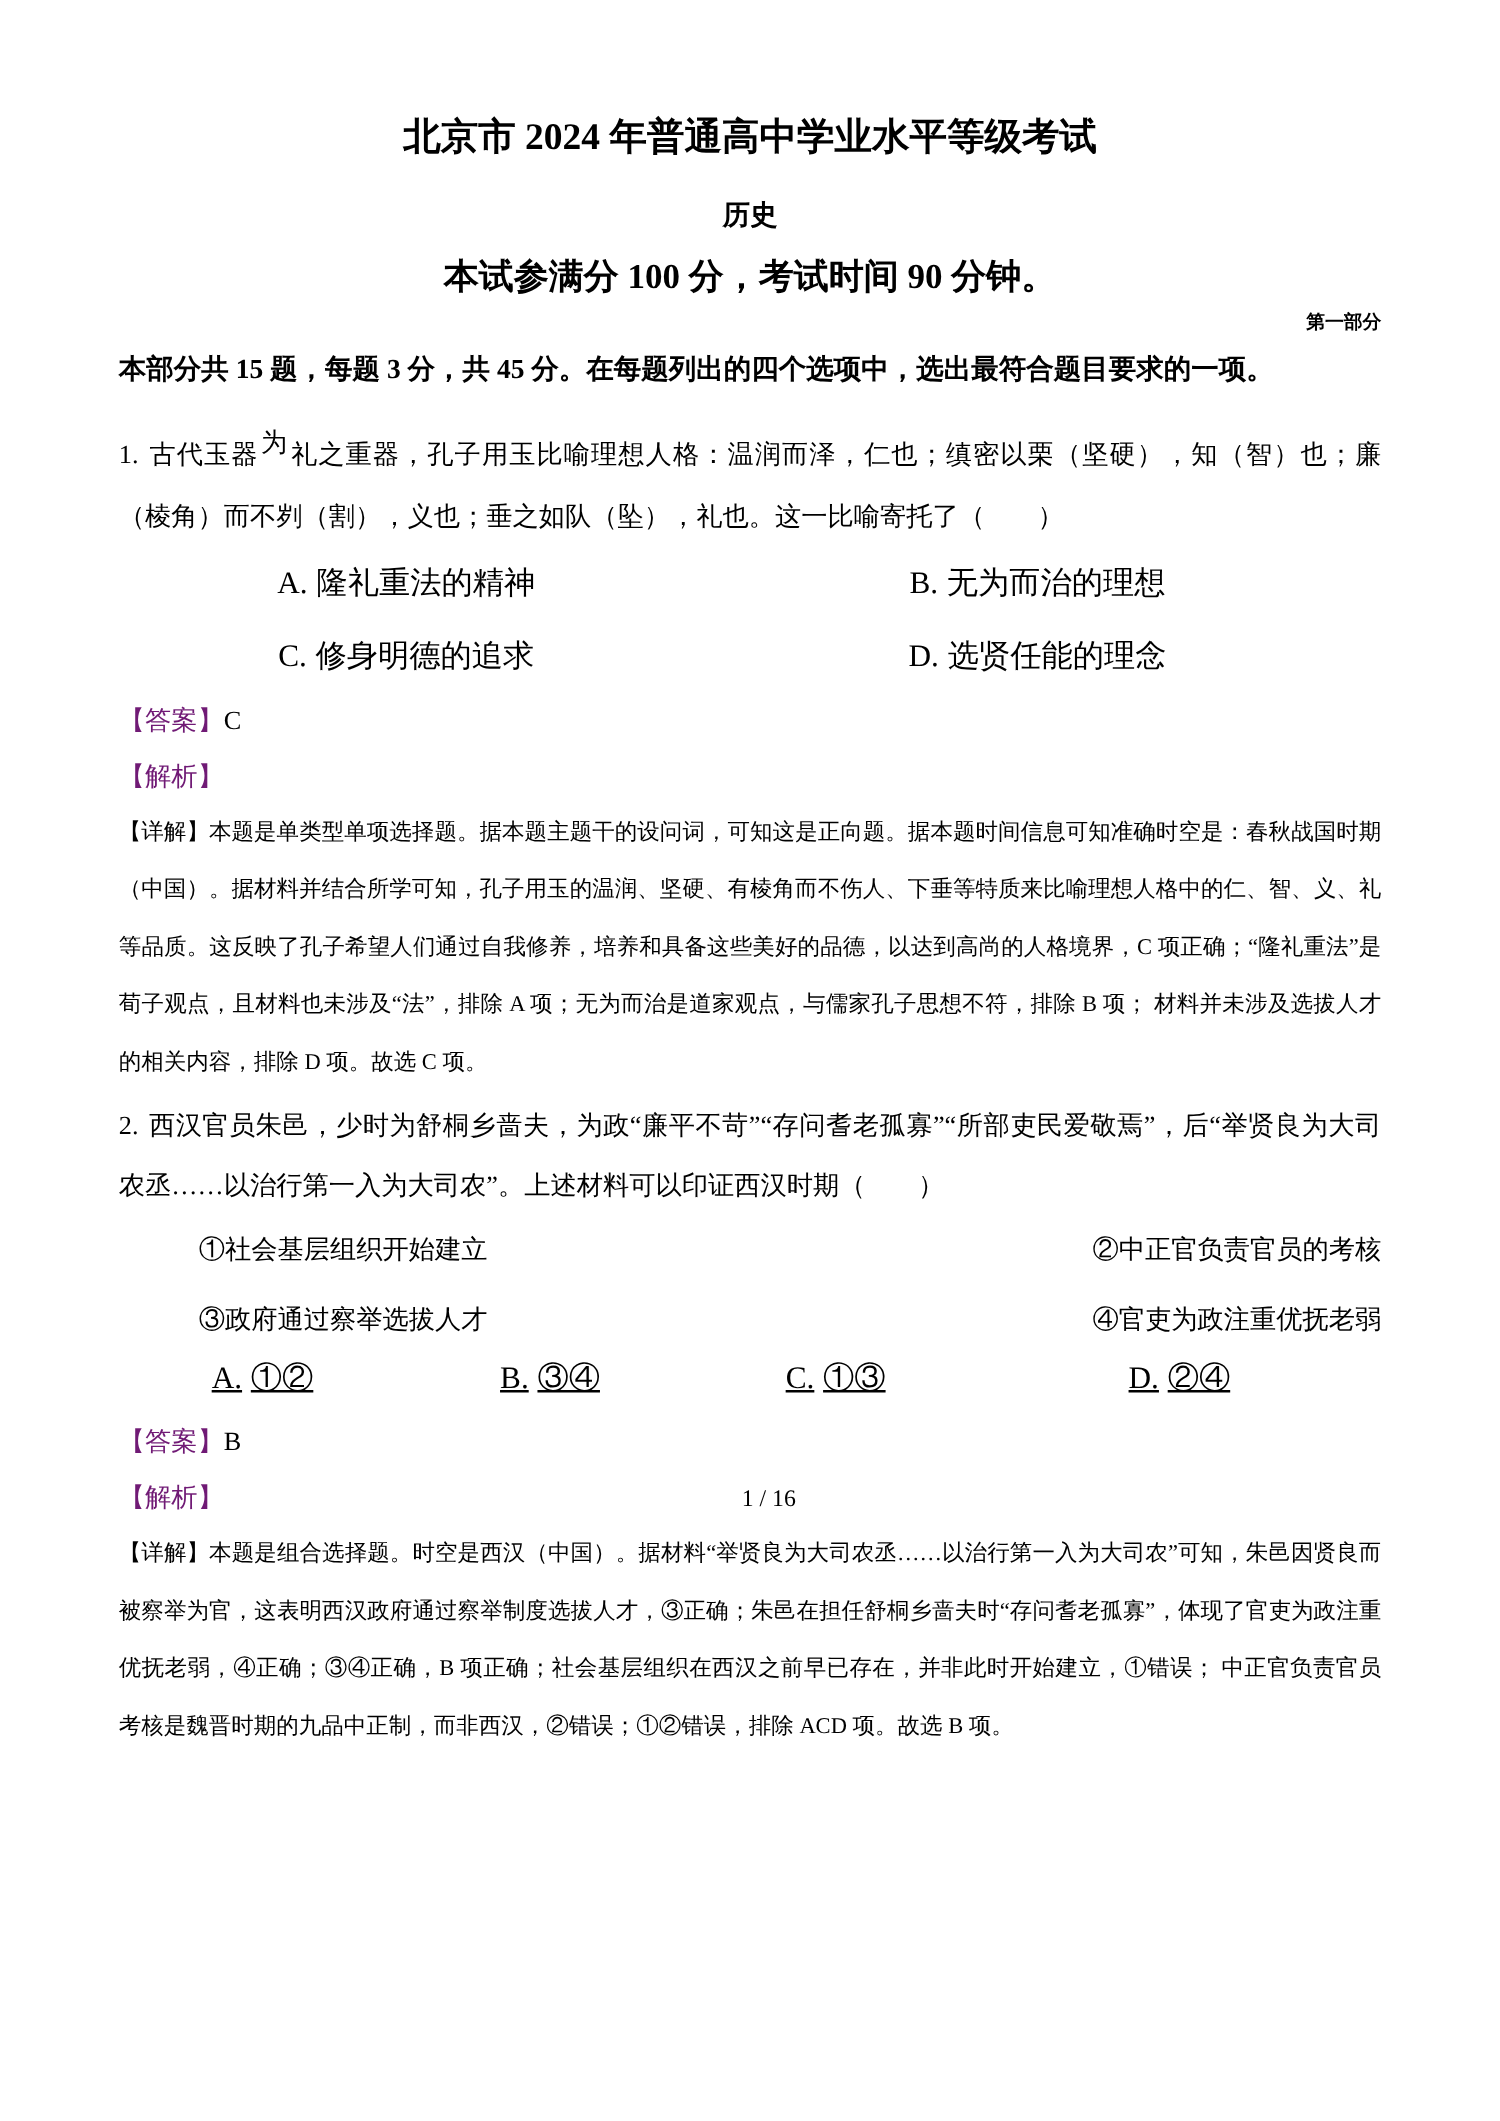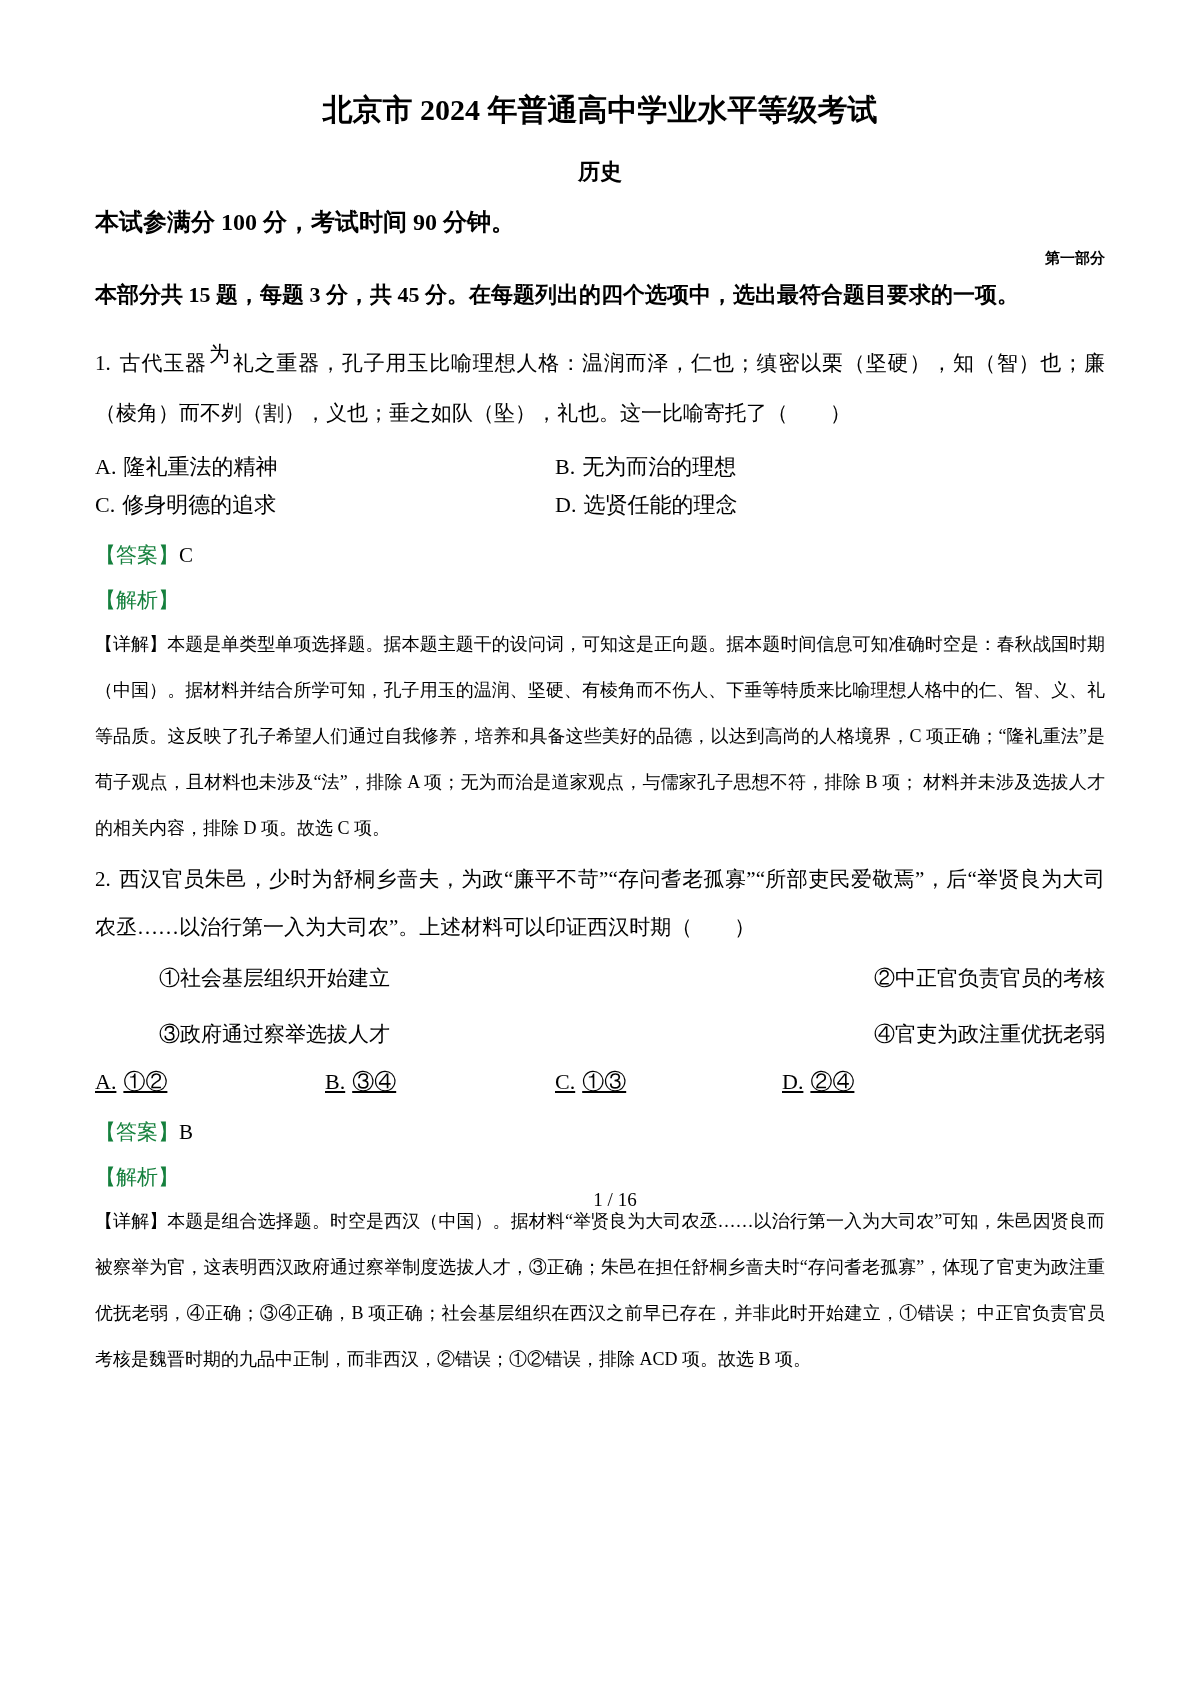--- a/index.html
+++ b/index.html
@@ -30,22 +30,23 @@
     margin: 0;
   }
   .subject {
     font-size: 22px;
     font-weight: bold;
     text-align: center;
     line-height: 36px;
     margin: 26px 0 0 0;
   }
   .exam-info {
-    font-size: 24px;
+    font-size: 28px;
     font-weight: bold;
+    text-align: center;
     line-height: 28px;
     margin: 18px 0 0 0;
   }
   .section-title {
     font-size: 15px;
     font-weight: bold;
     text-align: right;
     line-height: 28px;
     margin: 8px 0 0 0;
   }
@@ -63,23 +64,25 @@
     margin: 26px 0 0 0;
   }
   .stem .q-num { margin-right: 8px; }
   .sup {
     position: relative;
     top: -9px;
     margin: 0 2px;
   }
   .options-grid {
     display: grid;
-    font-size: 22px;
+    font-size: 25px;
     line-height: 38px;
+    row-gap: 21px;
     margin: 10px 0 0 0;
+    text-align: center;
   }
   .cols-2 { grid-template-columns: 460px 1fr; }
   .cols-4 { grid-template-columns: 230px 230px 227px 1fr; text-decoration: underline; }
   .sub-items {
     display: grid;
     grid-template-columns: 295px 1fr;
     font-size: 21px;
     line-height: 38px;
     row-gap: 18px;
     margin: 8px 0 0 0;
@@ -89,21 +92,21 @@
   .answer-line {
     font-size: 21px;
     line-height: 38px;
     margin: 12px 0 0 0;
   }
   .analysis-line {
     font-size: 21px;
     line-height: 38px;
     margin: 7px 0 0 0;
   }
-  .blue { color: #15803d; text-align: right; }
+  .blue { color: #701a75; text-align: right; }
   .detail {
     font-size: 18px;
     line-height: 46px;
     text-align: justify;
     margin: 2px 0 0 0;
   }
   .q2-stem { margin-top: 4px; line-height: 48px; }
   .footer {
     position: absolute;
     bottom: 48px;

